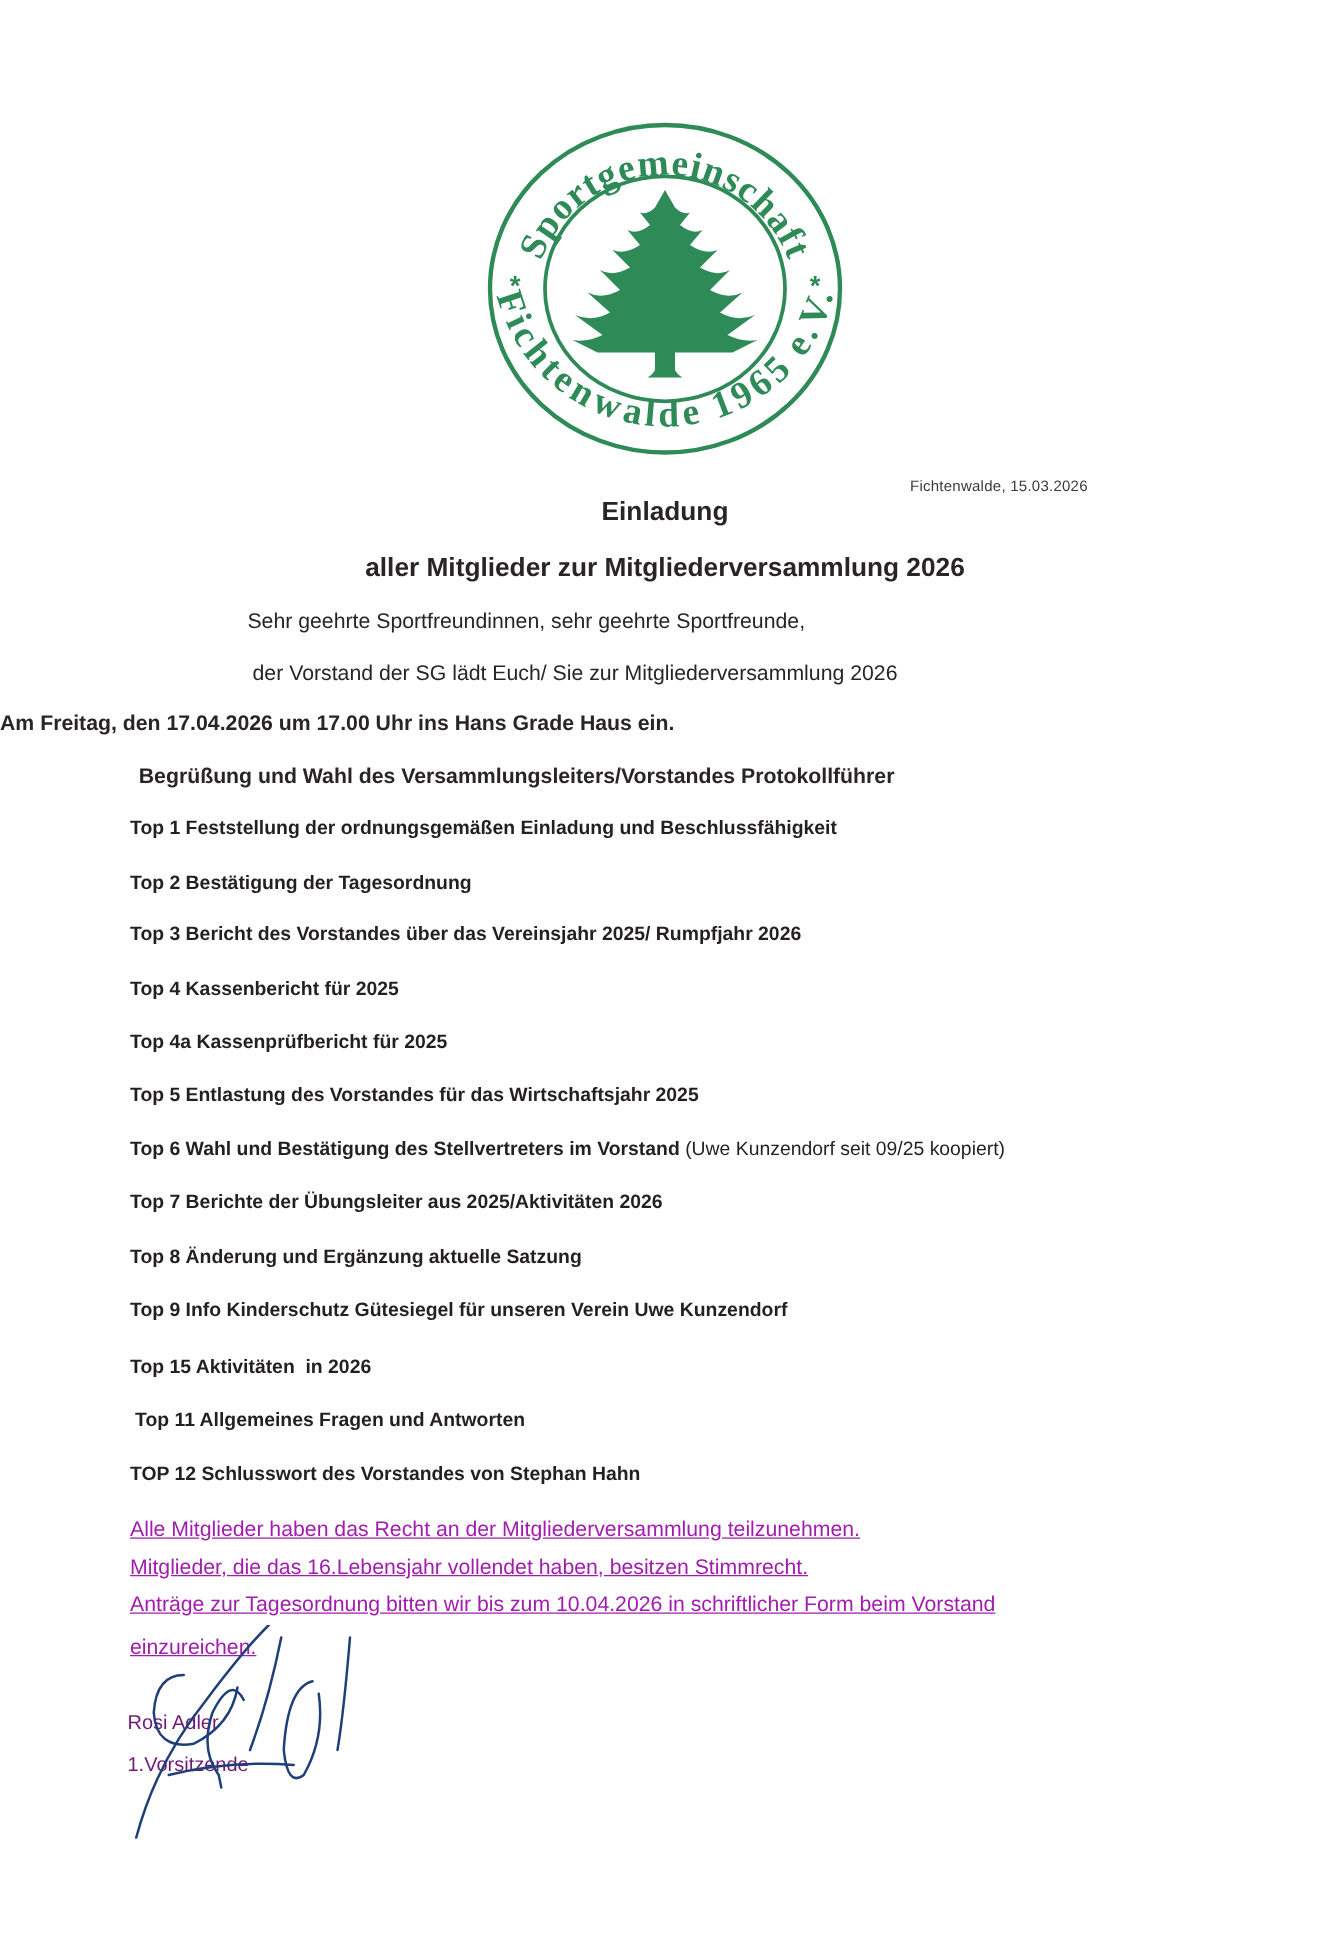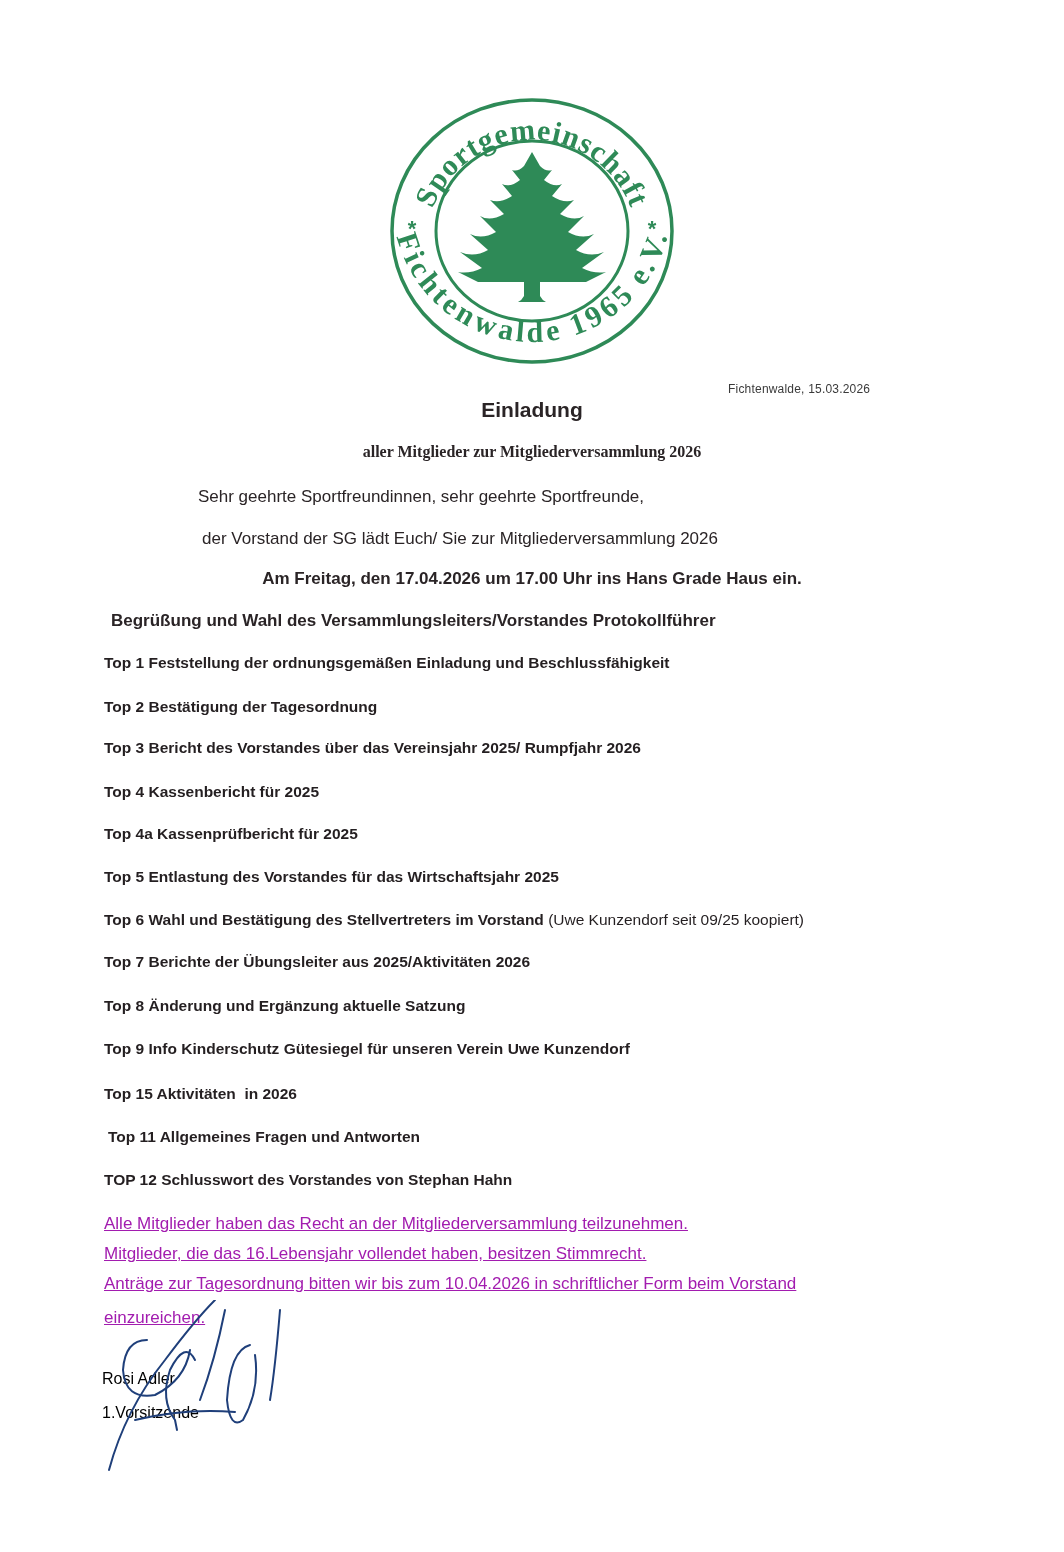--- a/index.html
+++ b/index.html
@@ -2,29 +2,29 @@
 <html><head>
 <meta charset="utf-8">
 <style>
   html, body { margin: 0; padding: 0; background: #ffffff; }
   body { width: 1064px; height: 1552px; position: relative; overflow: hidden;
          font-family: "Liberation Sans", "DejaVu Sans", sans-serif; color: #2a2426; }
   .abs { position: absolute; white-space: nowrap; }
   #logo { position: absolute; left: 388px; top: 96px; width: 288px; height: 270px; }
   .date { left: 728px; top: 366px; font-size: 12px; color: #3a3a3a; letter-spacing: 0.2px; margin-top: 16px; }
   .title { left: 0; width: 1064px; text-align: center; top: 398px; font-size: 21px; font-weight: bold; }
-  .subtitle { left: 0; width: 1064px; text-align: center; top: 443px; font-size: 16px; font-weight: bold; font-family: Liberation Serif, serif; }
+  .subtitle { left: 0; width: 1064px; text-align: center; top: 443px; font-size: 21px; font-weight: bold; }
   .greet { left: 0; width: 842px; text-align: center; font-size: 17px; }
   .g1 { top: 487px; }
   .g2 { top: 529px; padding-left: 39px; }
-  .datetime { left: 0; width: 1064px; text-align: center; top: 569px; font-size: 17px; font-weight: bold; }
+  .datetime { left: 0; width: 1064px; text-align: left; top: 569px; font-size: 17px; font-weight: bold; }
   .agenda-intro { left: 111px; top: 611px; font-size: 17px; font-weight: bold; }
   .agenda-item { left: 104px; font-size: 15.5px; font-weight: bold; color: #241f21; }
   .closing { left: 104px; font-size: 17px; color: #a21caf; text-decoration: underline; }
-  .signer { left: 102px; font-size: 16px; color: #000000; }
+  .signer { left: 102px; font-size: 16px; color: #701a75; }
   .note { font-weight: normal; }
   #signature { position: absolute; left: 95px; top: 1300px; width: 200px; height: 175px; }
 </style>
 </head>
 <body>
 
 <svg id="logo" viewBox="0 0 288 270">
   <defs>
     <path id="arcTop" d="M 38 150 A 106 106 0 0 1 250 150"></path>
     <path id="arcBottom" d="M 28 128 A 118 118 0 0 0 260 128"></path>

